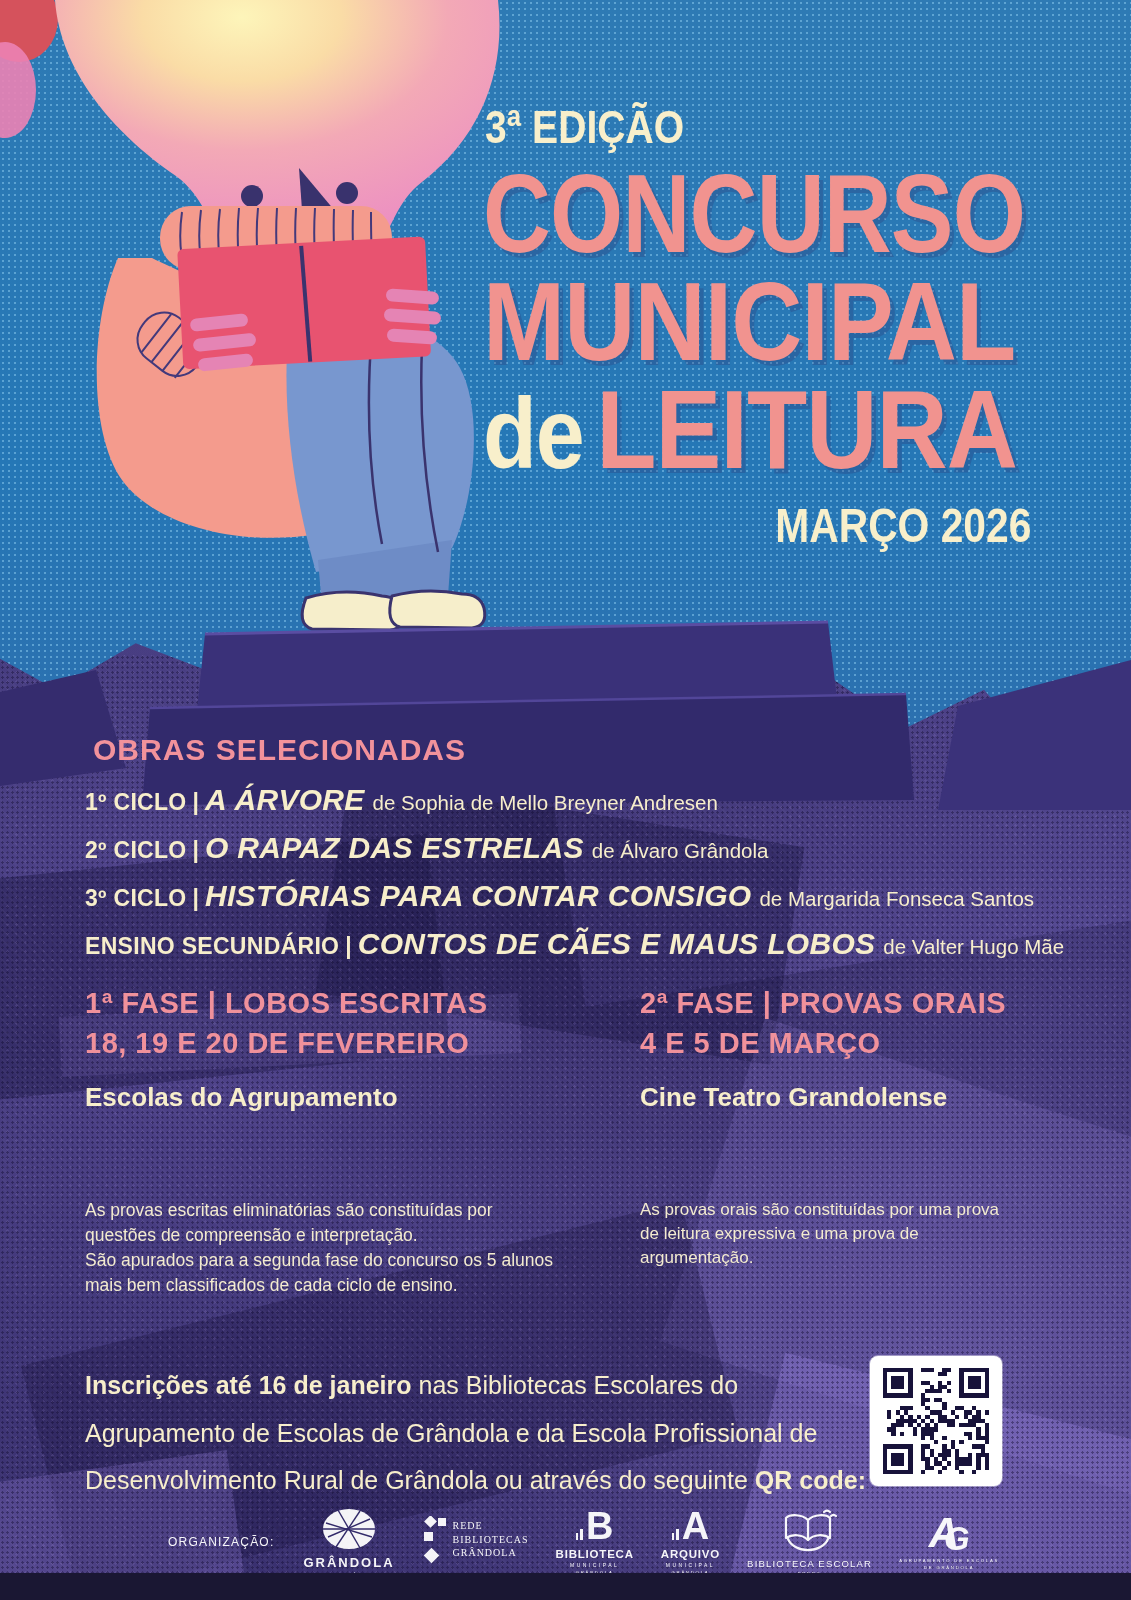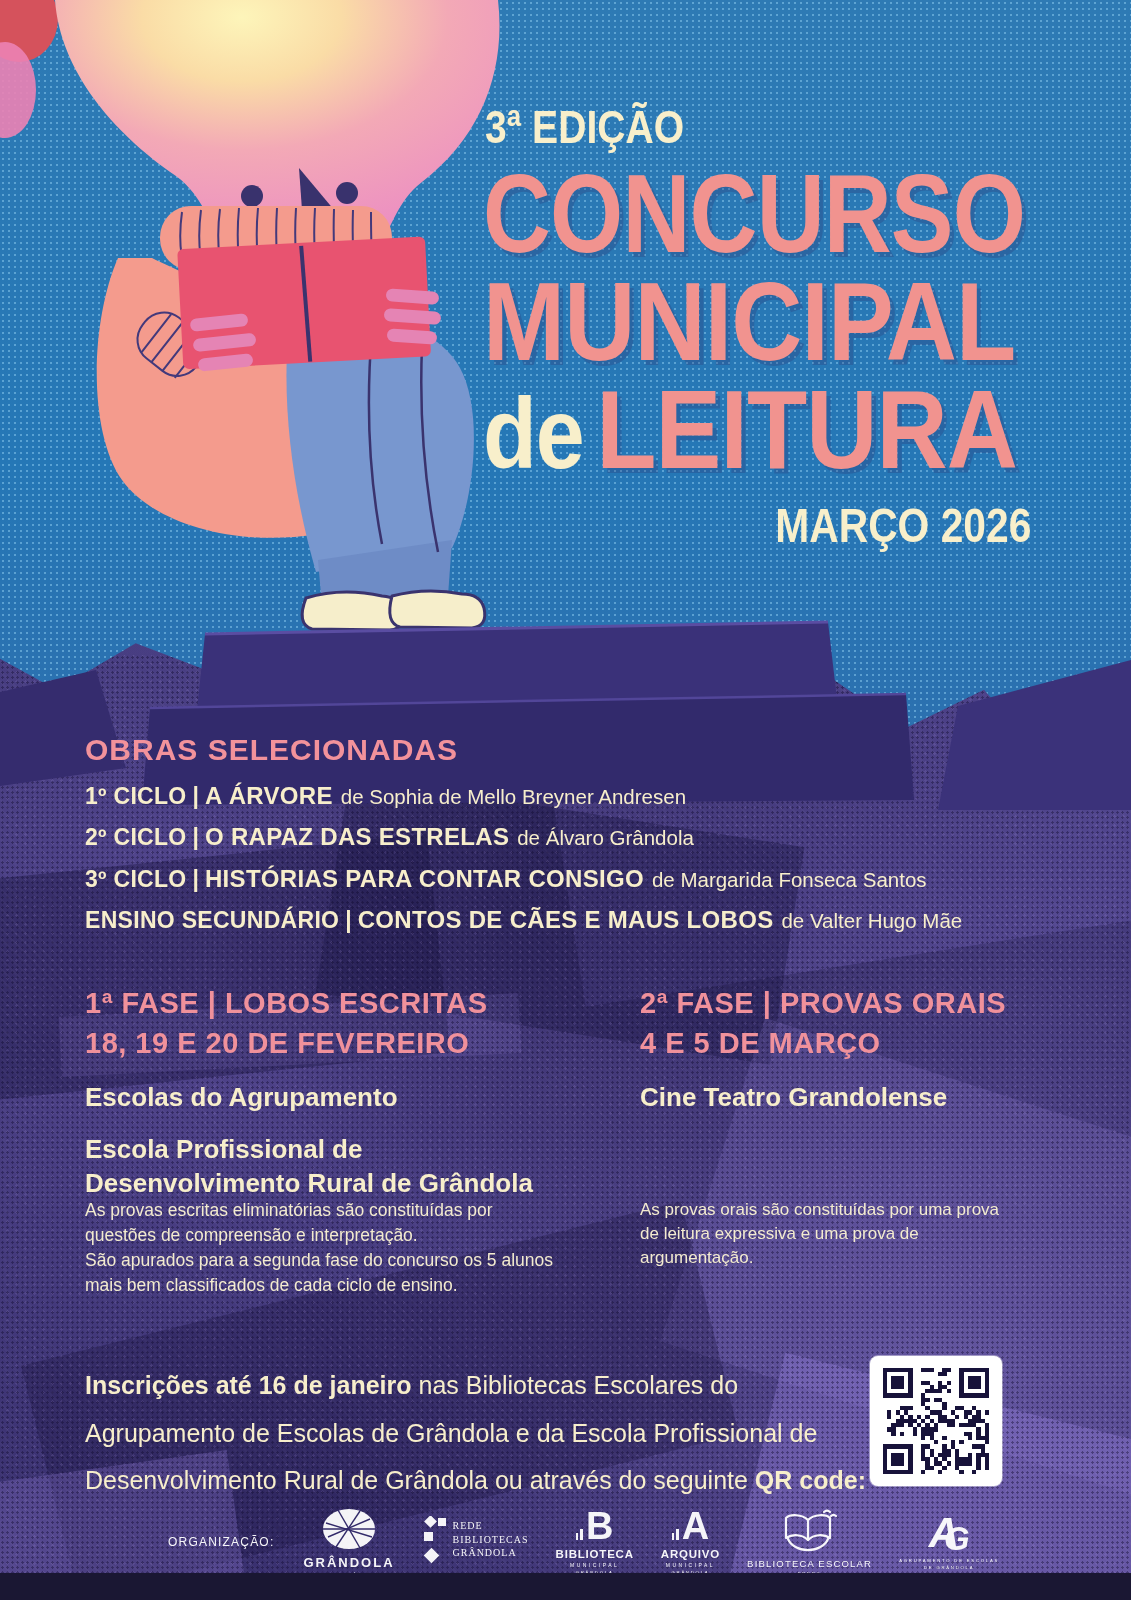--- a/index.html
+++ b/index.html
@@ -39,25 +39,25 @@
     letter-spacing:-1px;transform-origin:0 50%;white-space:nowrap;
     text-shadow:5px 5px 0 rgba(45,55,115,.28);}
   .t-c{top:58px;transform:scaleX(.84);}
   .t-m{top:166px;transform:scaleX(.88);}
   .t-l{top:274px;transform:scaleX(.88);}
   .t-de{color:#f8efcb;font-size:100px;text-shadow:none;margin-right:14px;}
   .t-mar{position:absolute;right:0;top:398px;font-size:48px;font-weight:bold;color:#f8efcb;
     transform:scaleX(.85);transform-origin:100% 50%;white-space:nowrap;}
   
   .obras{position:absolute;left:85px;top:733px;z-index:5;color:#f7eecb;}
-  .obras h2{margin:0 0 16px 0;font-size:30px;font-weight:bold;letter-spacing:1px;color:#f2929b;}
+  .obras h2{margin:0 0 16px 8px;font-size:30px;font-weight:bold;letter-spacing:1px;color:#f2929b;}
   .ob-line{margin-top:15px;white-space:nowrap;font-size:23px;line-height:1.1;}
   .ob-level{font-weight:bold;letter-spacing:.3px;}
   .ob-pipe{font-weight:bold;padding:0 6px;}
-  .ob-title{font-weight:bold;font-size:24px;letter-spacing:.3px;}
+  .ob-title{font-weight:bold;font-style:italic;font-size:30px;letter-spacing:.3px;}
   .ob-author{font-size:20.5px;margin-left:8px;}
   .fase{position:absolute;top:983px;z-index:5;}
   .fase-left{left:85px;width:480px;}
   .fase-right{left:640px;width:420px;}
   .fase-h{font-size:29px;font-weight:bold;letter-spacing:.5px;color:#f0919b;line-height:1.38;}
   .venue{margin-top:18px;font-size:26px;font-weight:bold;color:#f7eecb;line-height:1.3;}
   .note{position:absolute;top:1198px;z-index:5;color:#f3ebcf;font-size:17.5px;line-height:1.42;
     white-space:pre-line;}
   .note-left{left:85px;width:470px;}
   .note-right{left:640px;width:380px;font-size:17px;}
@@ -194,21 +194,20 @@
     </div>
     <div class="ob-line">
       <span class="ob-level">ENSINO SECUNDÁRIO</span><span class="ob-pipe">|</span><span class="ob-title">CONTOS DE CÃES E MAUS LOBOS</span><span class="ob-author">de Valter Hugo Mãe</span>
     </div>
   </div>
 
   <div class="fase fase-left">
     <div class="fase-h">1ª FASE | LOBOS ESCRITAS</div>
     <div class="fase-h">18, 19 E 20 DE FEVEREIRO</div>
     <div class="venue">Escolas do Agrupamento</div>
-    <div class="venue">Escola Profissional de Desenvolvimento Rural de Grândola</div>
   </div>
 
   <div class="fase fase-right">
     <div class="fase-h">2ª FASE | PROVAS ORAIS</div>
     <div class="fase-h">4 E 5 DE MARÇO</div>
     <div class="venue">Cine Teatro Grandolense</div>
   </div>
 
   <div class="note note-left">As provas escritas eliminatórias são constituídas por questões de compreensão e interpretação.
 São apurados para a segunda fase do concurso os 5 alunos mais bem classificados de cada ciclo de ensino.</div>

